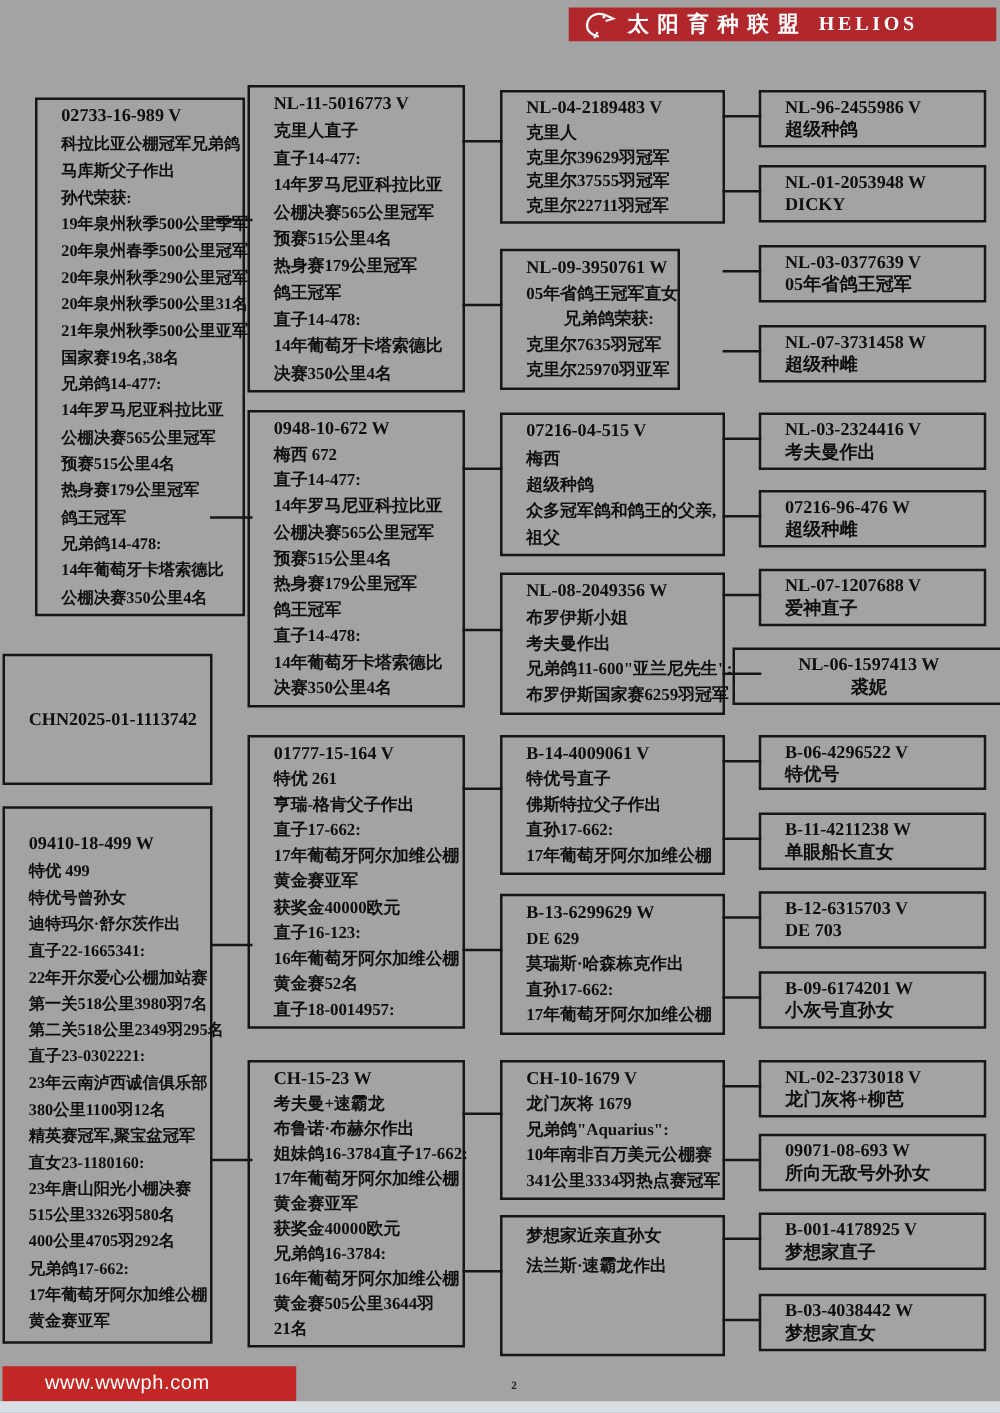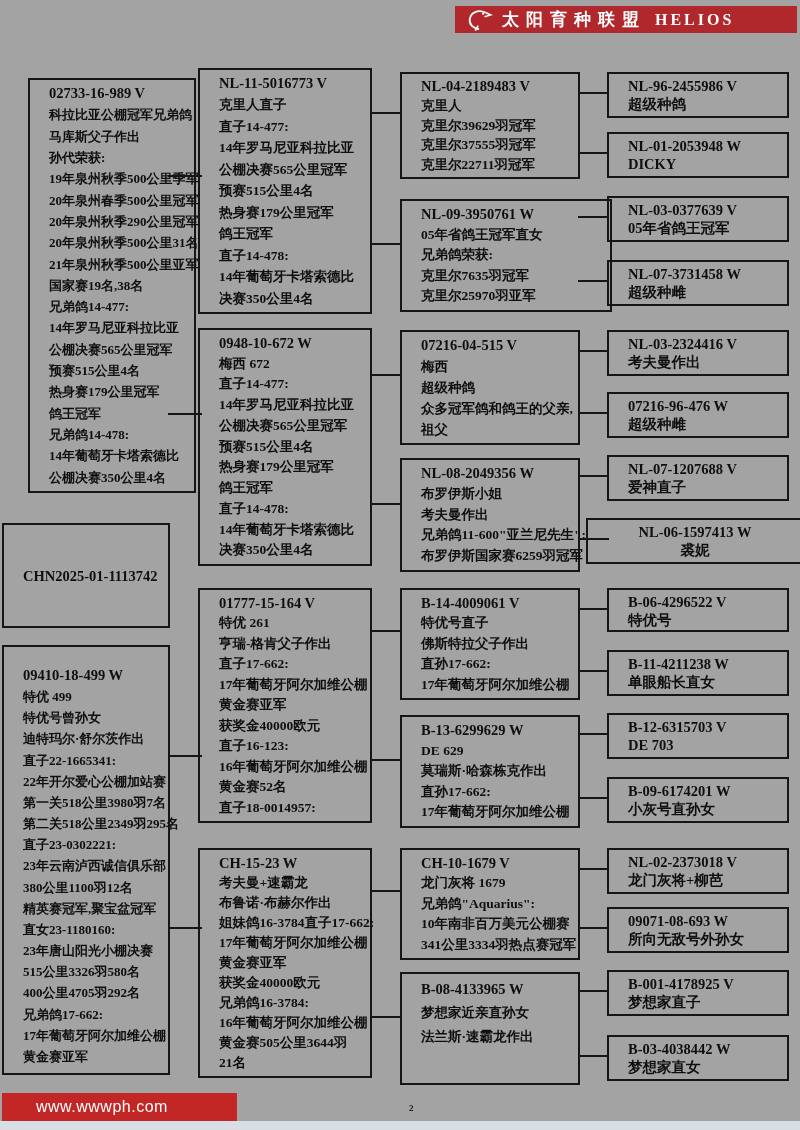--- a/index.html
+++ b/index.html
@@ -156,21 +156,21 @@
         <div class="pline">黄金赛505公里3644羽</div>
         <div class="pline">21名</div>
       </div>
       <div class="pbox c2" style="left: 400px; top: 72px; width: 180px; height: 107px; line-height: 19.4px;">
         <div class="pline ring">NL-04-2189483 V</div>
         <div class="pline">克里人</div>
         <div class="pline">克里尔39629羽冠军</div>
         <div class="pline">克里尔37555羽冠军</div>
         <div class="pline">克里尔22711羽冠军</div>
       </div>
-      <div class="pbox c2" style="left: 400px; top: 199px; width: 212px; height: 113px; line-height: 20.6px;">
+      <div class="pbox c2" style="left: 400px; top: 199px; width: 144px; height: 113px; line-height: 20.6px; text-align: right;">
         <div class="pline ring">NL-09-3950761 W</div>
         <div class="pline">05年省鸽王冠军直女</div>
         <div class="pline">兄弟鸽荣获:</div>
         <div class="pline">克里尔7635羽冠军</div>
         <div class="pline">克里尔25970羽亚军</div>
       </div>
       <div class="pbox c2" style="left: 400px; top: 330px; width: 180px; height: 115px; line-height: 21px;">
         <div class="pline ring">07216-04-515 V</div>
         <div class="pline">梅西</div>
         <div class="pline">超级种鸽</div>
@@ -199,21 +199,20 @@
         <div class="pline">17年葡萄牙阿尔加维公棚</div>
       </div>
       <div class="pbox c2" style="left: 400px; top: 848px; width: 180px; height: 112px; line-height: 20.4px;">
         <div class="pline ring">CH-10-1679 V</div>
         <div class="pline">龙门灰将 1679</div>
         <div class="pline">兄弟鸽"Aquarius":</div>
         <div class="pline">10年南非百万美元公棚赛</div>
         <div class="pline">341公里3334羽热点赛冠军</div>
       </div>
       <div class="pbox c2" style="left: 400px; top: 972px; width: 180px; height: 113px; line-height: 24px;">
-        <div class="pline ring">B-08-4133965 W</div>
         <div class="pline">梦想家近亲直孙女</div>
         <div class="pline">法兰斯·速霸龙作出</div>
       </div>
       <div class="pbox c3" style="left: 607px; top: 72px; width: 182px; height: 46px; line-height: 18px;">
         <div class="pline ring">NL-96-2455986 V</div>
         <div class="pline">超级种鸽</div>
       </div>
       <div class="pbox c3" style="left: 607px; top: 132px; width: 182px; height: 46px; line-height: 18px;">
         <div class="pline ring">NL-01-2053948 W</div>
         <div class="pline">DICKY</div>

